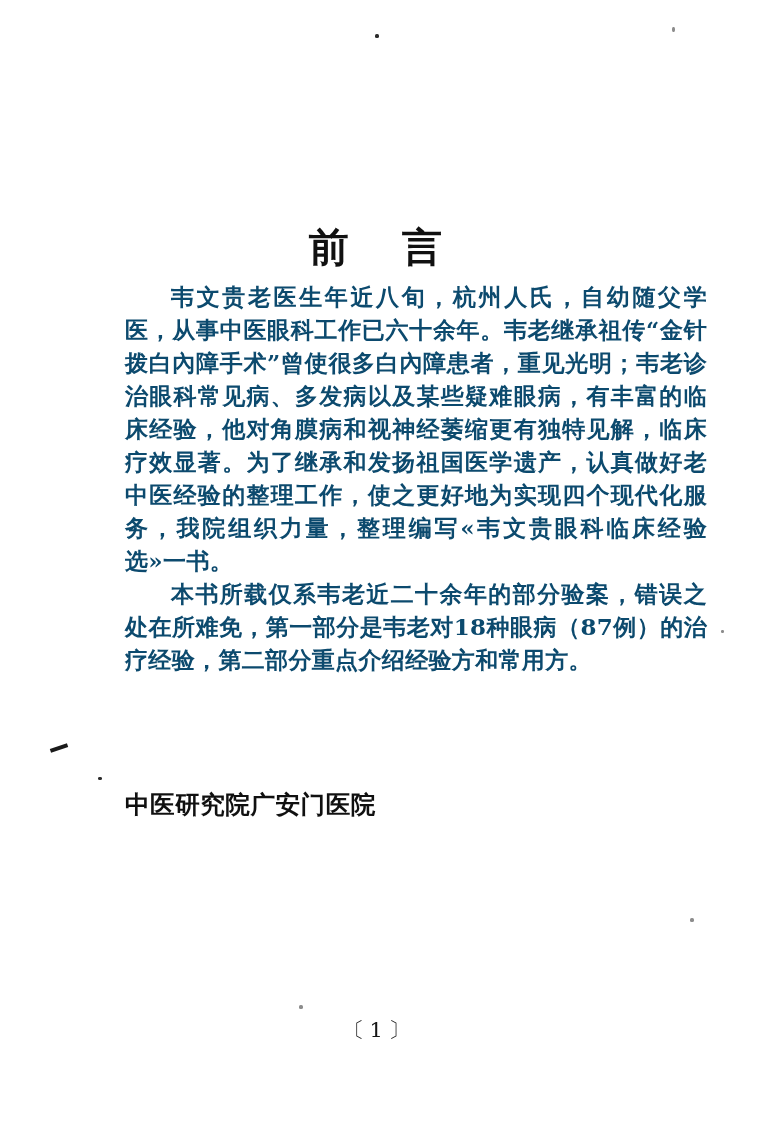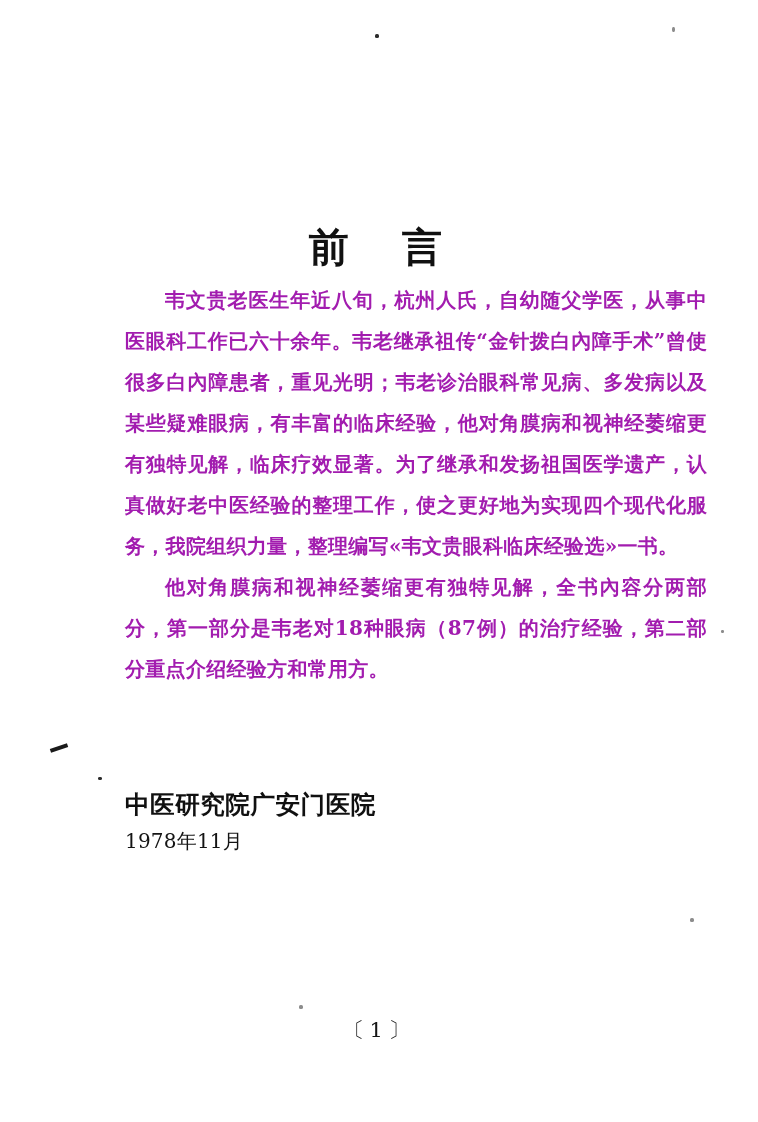--- a/index.html
+++ b/index.html
@@ -61,23 +61,23 @@
     position: absolute;
     left: 93px;
     top: 272px;
     width: 582px;
   }
 
   .para {
     margin: 0 0 0 0;
     font-family: "DejaVu Serif", "Liberation Serif", serif;
     font-weight: 700;
-    font-size: 20px;
-    line-height: 41px;
-    color: #a21caf;
+    font-size: 23px;
+    line-height: 33px;
+    color: #0c4a6e;
     text-align: justify;
     text-align-last: left;
     letter-spacing: 0.015em;
     text-indent: 2em;
     word-break: break-all;
     -webkit-font-smoothing: none;
   }
 
   
   #signature {
@@ -135,23 +135,22 @@
   <div class="speck faint" style="left:703px;top:921px;width:4px;height:5px;"></div>
   <div class="speck faint" style="left:267px;top:997px;width:4px;height:4px;"></div>
   <div class="speck faint" style="left:694px;top:650px;width:4px;height:3px;"></div>
   <div class="speck faint" style="left:712px;top:688px;width:5px;height:4px;"></div>
   <div class="speck faint" style="left:689px;top:622px;width:3px;height:3px;"></div>
 
   <h1 id="title"><span>前</span><span class="gap"></span><span>言</span></h1>
 
   <div id="bodyblock">
     <p class="para">韦文贵老医生年近八旬，杭州人氏，自幼随父学医，从事中医眼科工作已六十余年。韦老继承祖传“金针拨白內障手术”曾使很多白內障患者，重见光明；韦老诊治眼科常见病、多发病以及某些疑难眼病，有丰富的临床经验，他对角膜病和视神经萎缩更有独特见解，临床疗效显著。为了继承和发扬祖国医学遗产，认真做好老中医经验的整理工作，使之更好地为实现四个现代化服务，我院组织力量，整理编写«韦文贵眼科临床经验选»一书。</p>
-    <p class="para">他对角膜病和视神经萎缩更有独特见解，全书內容分两部分，第一部分是韦老对18种眼病（87例）的治疗经验，第二部分重点介绍经验方和常用方。</p>
+    <p class="para">本书所载仅系韦老近二十余年的部分验案，错误之处在所难免，第一部分是韦老对18种眼病（87例）的治疗经验，第二部分重点介绍经验方和常用方。</p>
   </div>
 
   <div id="signature">
     <div class="sig-org">中医研究院广安门医院</div>
-    <div class="sig-date">1978年11月</div>
   </div>
 
   <div id="folio">〔1〕</div>
 
 </div>
 
 </body></html>

